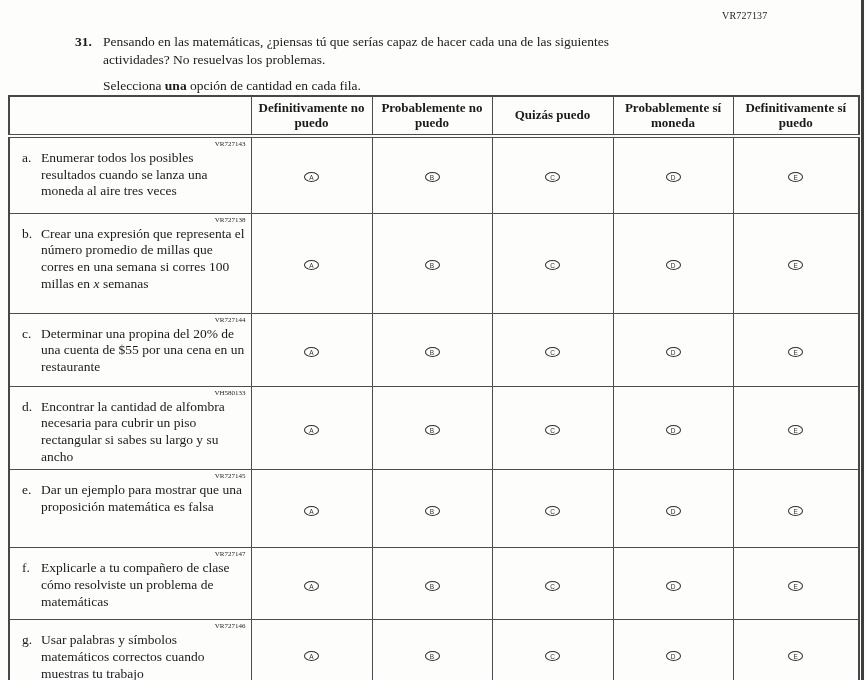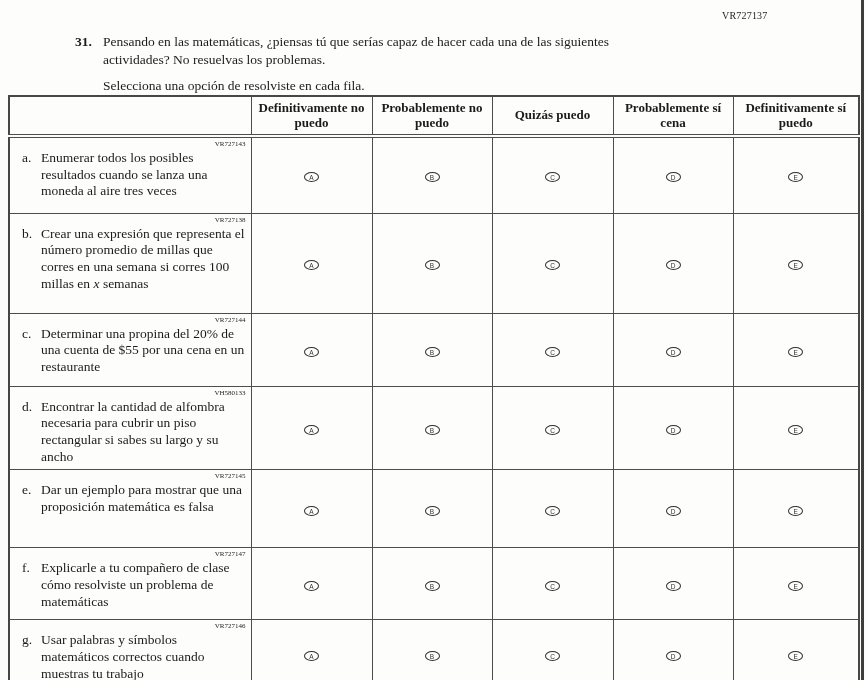--- a/index.html
+++ b/index.html
@@ -30,21 +30,21 @@
     position: absolute;
     top: 33px; left: 75px;
     width: 580px;
     font-size: 13.5px;
     line-height: 1.3;
   }
   .qrow { display: flex; }
   .qnum { font-weight: bold; width: 28px; flex: none; }
   .qtext { width: 525px; }
   .instruction { margin-top: 9px; margin-left: 28px; }
-  .bold { font-weight: normal; text-align: center; }
+  .bold { font-weight: bold; text-align: center; }
 
   table.survey {
     position: absolute;
     top: 95px; left: 8px;
     width: 850px;
     border-collapse: collapse;
     table-layout: fixed;
     border: 2px solid #474747;
     background: #fdfdfc;
   }
@@ -109,39 +109,39 @@
 
 <div class="page">
   <div class="scan-edge-right"></div>
   <div class="page-code">VR727137</div>
 
   <div class="question">
     <div class="qrow">
       <span class="qnum">31.</span>
       <span class="qtext">Pensando en las matemáticas, ¿piensas tú que serías capaz de hacer cada una de las siguientes actividades? No resuelvas los problemas.</span>
     </div>
-    <div class="instruction"><span>Selecciona </span><span class="bold">una</span><span> opción de resolviste en cada fila.</span></div>
+    <div class="instruction"><span>Selecciona </span><span class="bold">una</span><span> opción de cantidad en cada fila.</span></div>
   </div>
 
   <table class="survey">
     <colgroup>
       <col style="width:242px">
         <col style="width:121px">
         <col style="width:120px">
         <col style="width:121px">
         <col style="width:120px">
         <col style="width:126px">
     </colgroup>
     <thead>
       <tr>
         <th></th>
         <th>Definitivamente no puedo</th>
         <th>Probablemente no puedo</th>
         <th>Quizás puedo</th>
-        <th>Probablemente sí cena</th>
+        <th>Probablemente sí moneda</th>
         <th>Definitivamente sí puedo</th>
       </tr>
     </thead>
     <tbody>
       <tr class="rh-a">
         <td class="item-cell">
           <div class="cell-code">VR727143</div>
           <div class="item-text">
             <span class="item-label">a.</span>
             <span class="item-body">Enumerar todos los posibles resultados cuando se lanza una moneda al aire tres veces</span>

